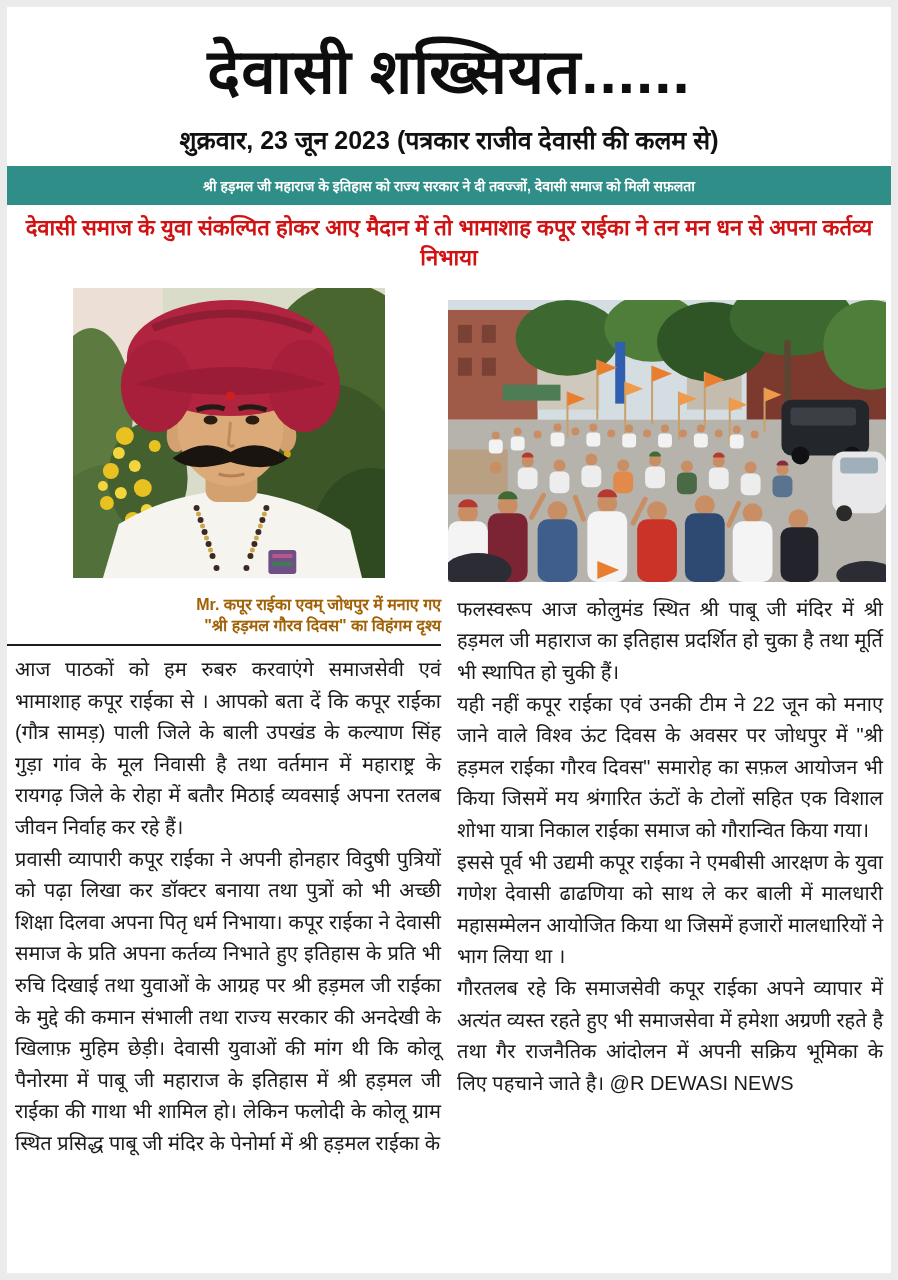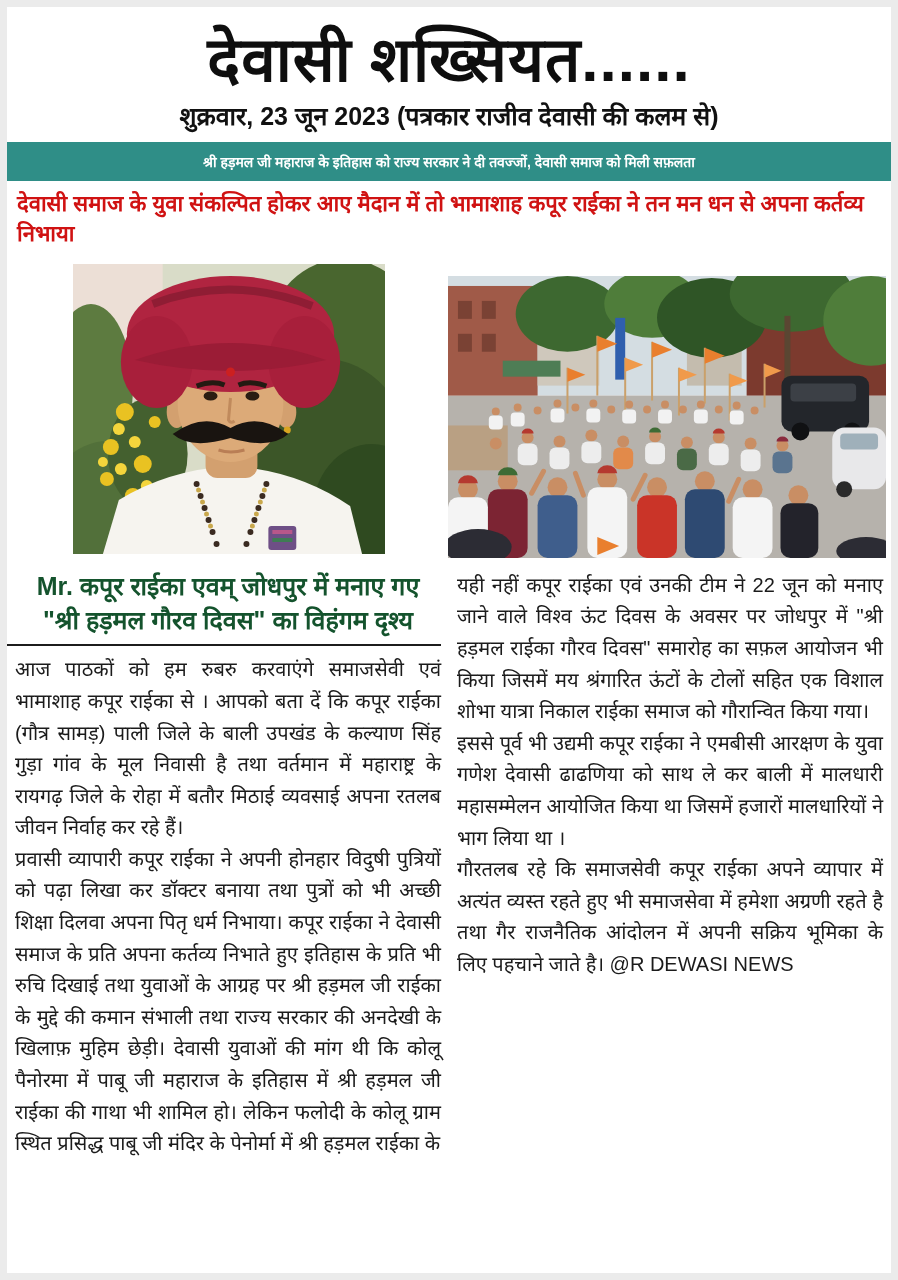--- a/index.html
+++ b/index.html
@@ -4,49 +4,49 @@
 <style>
   * { box-sizing: border-box; }
   html,body { margin:0; padding:0; background:#d9d9d9; }
   body { font-family:"Liberation Sans","DejaVu Sans",sans-serif; }
   .page {
     width:898px; height:1280px; margin:0 auto; background:#ffffff;
     border:7px solid #ebebeb; overflow:hidden; position:relative;
     color:#161616;
   }
   .masthead-title {
-    margin:4px; padding-top:14px; text-align:center;
+    margin:16px; padding-top:14px; text-align:center;
     font-size:62px; line-height:1.12; font-weight:bold; color:#0e0e0e;
     letter-spacing:1px;
   }
   .masthead-dateline {
     text-align:center; font-weight:bold; font-size:25px; margin-top:2px; color:#111;
   }
   .banner {
     margin:10px 0 0 0; background:#2f8e87; color:#ffffff;
     text-align:center; font-weight:bold; font-size:14px; padding:10px 6px;
   }
   .headline {
     margin:12px 6px 0 6px; text-align:center; font-weight:bold;
     font-size:45px; line-height:1.22; color:#101010;
   }
   .subheadline {
-    margin:8px 10px 15px 10px; font-weight:bold;
+    margin:8px 10px 15px 10px; text-align:center; font-weight:bold;
     font-size:22px; line-height:1.35; color:#d01212;
   }
   .photos { margin-top:10px; display:flex; align-items:flex-start; }
   .photo-left { margin-left:66px; width:312px; height:290px; flex:none; }
   .photo-right { margin-left:auto; margin-right:5px; margin-top:12px; width:438px; height:282px; flex:none; }
   figure { margin:0; padding:0; }
   figure svg { display:block; width:100%; height:100%; }
   .columns { display:flex; gap:16px; padding:6px 8px 0 8px; margin-top:6px; }
   .col { flex:1; min-width:0; font-size:20px; line-height:1.58; text-align:justify; color:#1b1b1b; }
   .col p { margin:0; }
   .caption {
-    text-align:center; font-weight:bold; font-size:25px; line-height:1.35; color:#14532d;
+    text-align:right; font-weight:bold; font-size:16px; line-height:1.35; color:#a16207;
   }
   .caption-rule { border:none; border-top:2px solid #1c1c1c; margin:7px 0 8px -8px; }
 </style>
 </head>
 <body>
 
 <div class="page">
 
   <h1 class="masthead-title">देवासी शख्सियत......</h1>
   <div class="masthead-dateline">शुक्रवार, 23 जून 2023 (पत्रकार राजीव देवासी की कलम से)</div>
@@ -282,19 +282,20 @@
       <div class="caption">
         <span>Mr. कपूर राईका एवम् जोधपुर में मनाए गए</span><br>
         <span>"श्री हड़मल गौरव दिवस" का विहंगम दृश्य</span>
       </div>
       <hr class="caption-rule">
       <p>आज पाठकों को हम रुबरु करवाएंगे समाजसेवी एवं भामाशाह कपूर राईका से । आपको बता दें कि कपूर राईका (गौत्र सामड़) पाली जिले के बाली उपखंड के कल्याण सिंह गुड़ा गांव के मूल निवासी है तथा वर्तमान में महाराष्ट्र के रायगढ़ जिले के रोहा में बतौर मिठाई व्यवसाई अपना रतलब जीवन निर्वाह कर रहे हैं।</p>
       <p>प्रवासी व्यापारी कपूर राईका ने अपनी होनहार विदुषी पुत्रियों को पढ़ा लिखा कर डॉक्टर बनाया तथा पुत्रों को भी अच्छी शिक्षा दिलवा अपना पितृ धर्म निभाया। कपूर राईका ने देवासी समाज के प्रति अपना कर्तव्य निभाते हुए इतिहास के प्रति भी रुचि दिखाई तथा युवाओं के आग्रह पर श्री हड़मल जी राईका के मुद्दे की कमान संभाली तथा राज्य सरकार की अनदेखी के खिलाफ़ मुहिम छेड़ी। देवासी युवाओं की मांग थी कि कोलू पैनोरमा में पाबू जी महाराज के इतिहास में श्री हड़मल जी राईका की गाथा भी शामिल हो। लेकिन फलोदी के कोलू ग्राम स्थित प्रसिद्ध पाबू जी मंदिर के पेनोर्मा में श्री हड़मल राईका के</p>
     </div>
 
     <div class="col">
+      <p>फलस्वरूप आज कोलुमंड स्थित श्री पाबू जी मंदिर में श्री हड़मल जी महाराज का इतिहास प्रदर्शित हो चुका है तथा मूर्ति भी स्थापित हो चुकी हैं।</p>
       <p>यही नहीं कपूर राईका एवं उनकी टीम ने 22 जून को मनाए जाने वाले विश्व ऊंट दिवस के अवसर पर जोधपुर में "श्री हड़मल राईका गौरव दिवस" समारोह का सफ़ल आयोजन भी किया जिसमें मय श्रंगारित ऊंटों के टोलों सहित एक विशाल शोभा यात्रा निकाल राईका समाज को गौरान्वित किया गया।</p>
       <p>इससे पूर्व भी उद्यमी कपूर राईका ने एमबीसी आरक्षण के युवा गणेश देवासी ढाढणिया को साथ ले कर बाली में मालधारी महासम्मेलन आयोजित किया था जिसमें हजारों मालधारियों ने भाग लिया था ।</p>
       <p>गौरतलब रहे कि समाजसेवी कपूर राईका अपने व्यापार में अत्यंत व्यस्त रहते हुए भी समाजसेवा में हमेशा अग्रणी रहते है तथा गैर राजनैतिक आंदोलन में अपनी सक्रिय भूमिका के लिए पहचाने जाते है। @R DEWASI NEWS</p>
     </div>
 
   </div>
 </div>
 
 </body></html>

